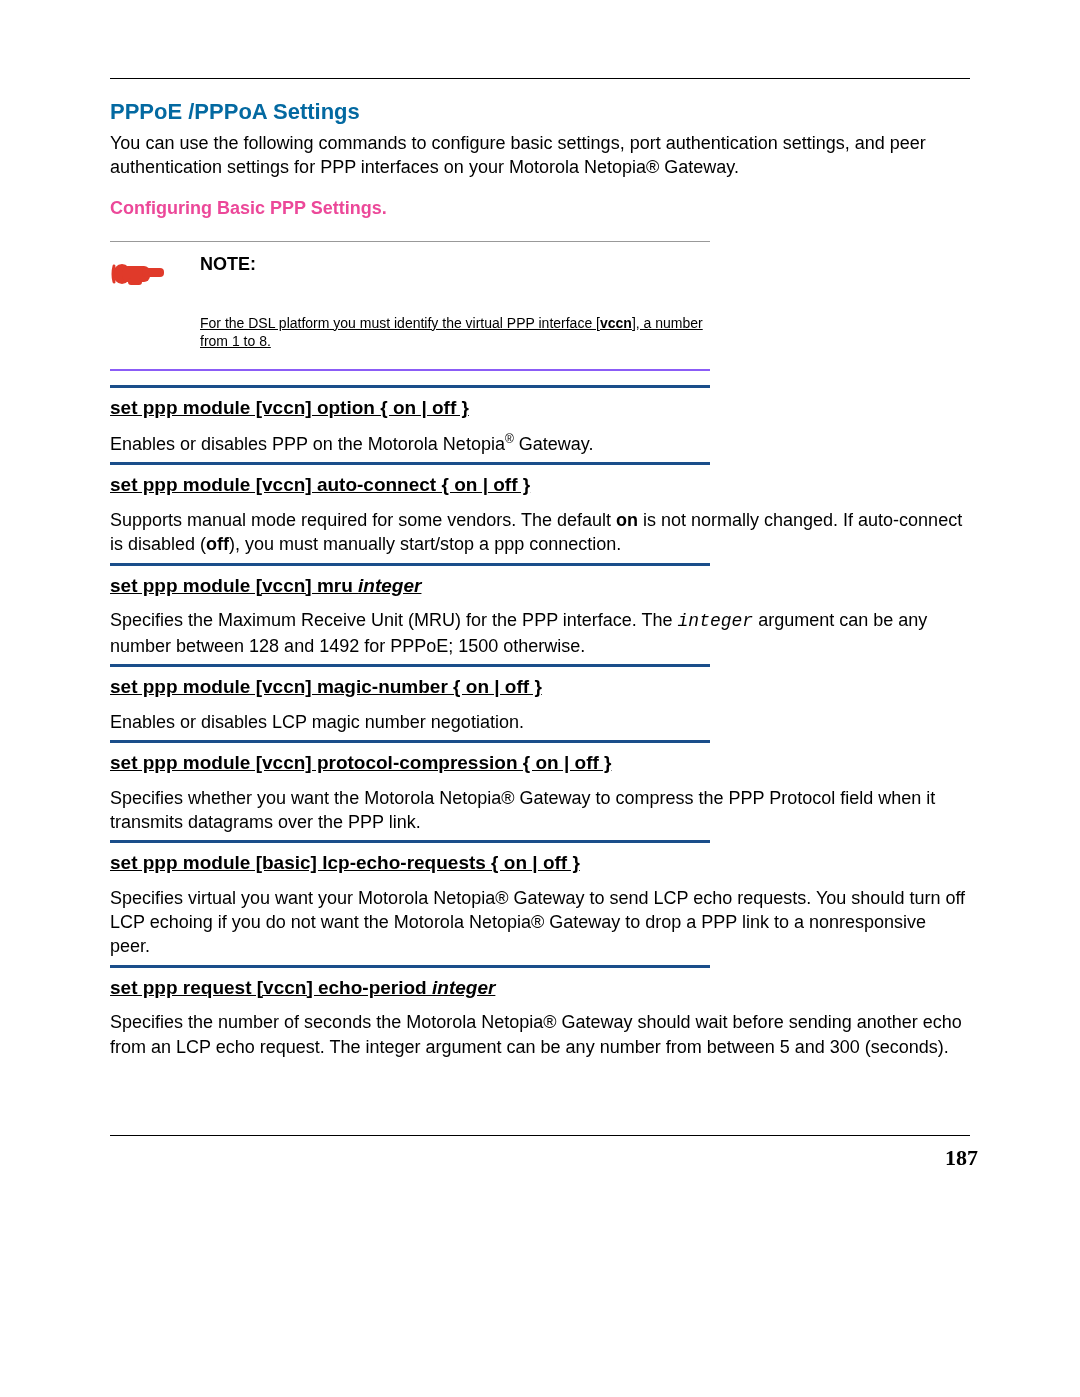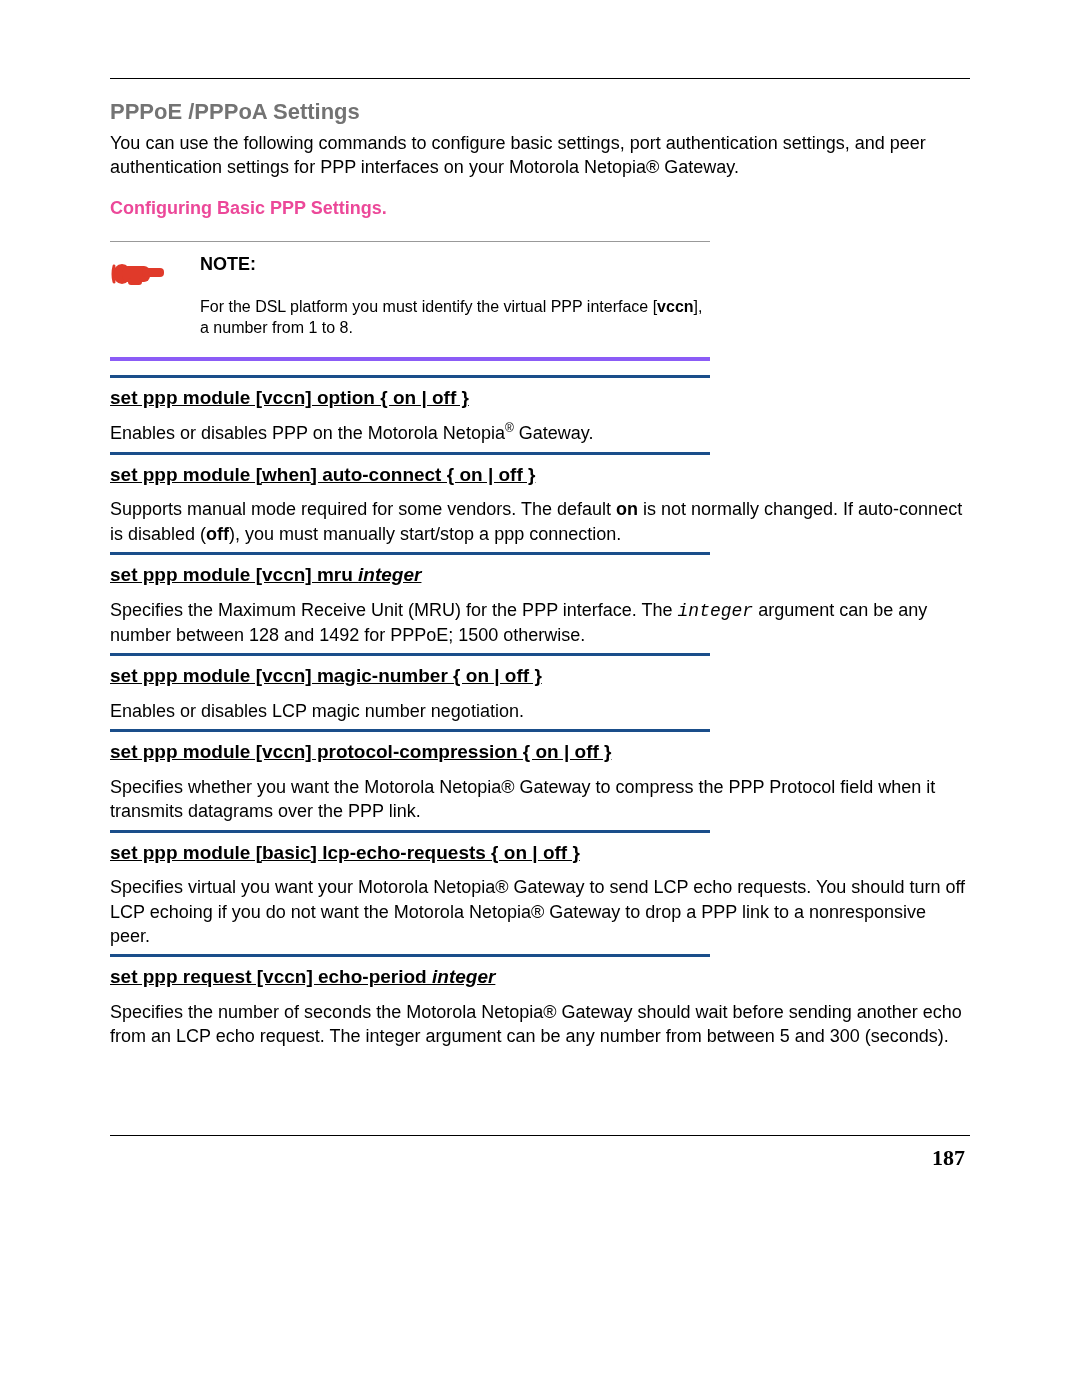--- a/index.html
+++ b/index.html
@@ -16,40 +16,40 @@
     box-sizing: border-box;
   }
   .page-wrap {
     margin: 78px 110px 0 110px;
   }
   .hr-top {
     border-top: 1px solid #000;
     margin-bottom: 20px;
   }
   h2.title {
-    color: #737373;
+    color: #0369a1;
     font-size: 22px;
     font-weight: bold;
     margin: 0 0 6px 0;
   }
   p.body {
     font-size: 18px;
     margin: 0 0 14px 0;
     line-height: 1.35;
   }
   .subhead {
     color: #ec4899;
     font-size: 18px;
     font-weight: bold;
     margin: 18px 0 22px 0;
   }
   .note-box {
     width: 600px;
     border-top: 1px solid #999;
-    border-bottom: 4px solid #8b5cf6;
+    border-bottom: 2px solid #8b5cf6;
     padding: 12px 0 18px 0;
     margin: 0 0 14px 0;
   }
   .note-inner {
     display: flex;
   }
   .hand-icon {
     width: 80px;
     flex: none;
     padding-top: 2px;
@@ -58,22 +58,24 @@
     flex: 1;
     padding-left: 10px;
   }
   .note-label {
     font-weight: bold;
     font-size: 18px;
     margin-bottom: 18px;
   }
   .full-note-text {
     padding-left: 90px;
-    font-size: 16px;
+    font-size: 14px;
     line-height: 1.35;
+    margin-top: 18px;
+    text-decoration: underline;
   }
   .cmd-rule {
     width: 600px;
     height: 3px;
     background: #1a4e8a;
     margin: 6px 0 8px 0;
   }
   .cmd-head {
     font-size: 19px;
     font-weight: bold;
@@ -90,21 +92,21 @@
     margin: 10px 0 6px 0;
   }
   .cmd-desc .sup {
     vertical-align: super;
     font-size: 12px;
   }
   .cmd-desc .b { font-weight: bold; margin-top: 16px; }
   .cmd-desc .mono-ital { font-family: "Courier New", monospace; font-style: italic; }
   .page-num {
     position: absolute;
-    right: 115px;
+    right: 102px;
     top: 1145px;
     font-family: "Times New Roman", Times, serif;
     font-size: 22px;
     font-weight: bold;
   }
   .bottom-rule {
     position: absolute;
     left: 110px;
     right: 110px;
     top: 1135px;
@@ -144,21 +146,21 @@
     </div>
   </div>
 
   <div class="cmd-rule"></div>
   <div class="cmd-head">set ppp module [vccn] option { on | off }</div>
   <div class="cmd-desc">
     <span>Enables or disables PPP on the Motorola Netopia</span><span class="sup">®</span><span> Gateway.</span>
   </div>
 
   <div class="cmd-rule"></div>
-  <div class="cmd-head">set ppp module [when] auto-connect { on | off }</div>
+  <div class="cmd-head">set ppp module [vccn] auto-connect { on | off }</div>
   <div class="cmd-desc">
     <span>Supports manual mode required for some vendors. The default </span><span class="b">on</span><span> is not normally changed. If auto-connect is disabled (</span><span class="b">off</span><span>), you must manually start/stop a ppp connection.</span>
   </div>
 
   <div class="cmd-rule"></div>
   <div class="cmd-head">
     <span>set ppp module [vccn] mru </span><span class="ital">integer</span>
   </div>
   <div class="cmd-desc">
     <span>Specifies the Maximum Receive Unit (MRU) for the PPP interface. The </span><span class="mono-ital">integer</span><span> argument can be any number between 128 and 1492 for PPPoE; 1500 otherwise.</span>

